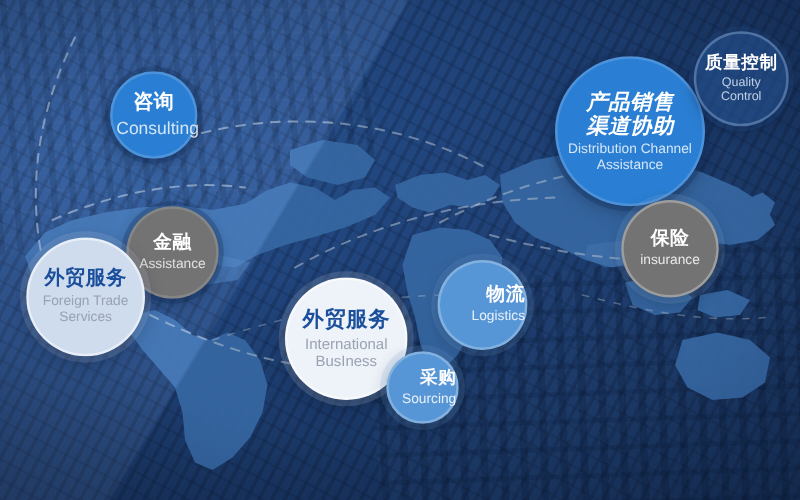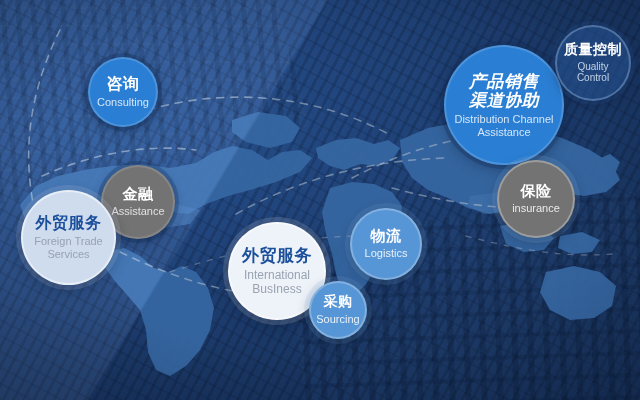--- a/index.html
+++ b/index.html
@@ -69,21 +69,21 @@
                  box-shadow:0 0 0 5px rgba(210,222,240,.14), 0 5px 16px rgba(4,16,38,.32);}
   .v-pale .cn   {color:#1b4f9c;}
   .v-pale .en   {color:#97a2b3;}
 
   .v-light      {background:#737373;border:2px solid rgba(255,255,255,.30);
                  box-shadow:0 0 0 5px rgba(150,190,230,.15), 0 4px 14px rgba(4,16,38,.30);}
   .v-light .cn  {color:#ffffff;}
   .v-light .en  {color:rgba(255,255,255,.85);}
 
   .v-mid        {background:#5796d6;border:2px solid rgba(255,255,255,.26);
-                 box-shadow:0 0 0 5px rgba(120,168,215,.16), 0 4px 14px rgba(4,16,38,.30);}
+                 box-shadow:0 0 0 5px rgba(120,168,215,.16), 0 4px 14px rgba(4,16,38,.30);align-items:flex-end;}
   .v-mid .cn    {color:#ffffff;}
   .v-mid .en    {color:rgba(255,255,255,.86);}
 
   .v-ghost      {background:rgba(38,84,148,.55);border:2px solid rgba(150,185,225,.40);
                  box-shadow:0 0 0 4px rgba(40,86,150,.20), 0 4px 12px rgba(4,16,38,.28);}
   .v-ghost .cn  {color:#ffffff;}
   .v-ghost .en  {color:rgba(225,236,250,.82);}
 </style>
 </head>
 <body>
@@ -150,21 +150,21 @@
       <path d="M466 236 C 520 250, 566 258, 612 254"></path>
     </g>
   </svg>
 
   <div class="bg-diag"></div>
   <div class="bg-vig"></div>
 
   <div id="bubbles">
       <div class="bubble v-solid" style="left: 88px; top: 57px; width: 70px; height: 70px;">
         <div class="cn" style="font-size: 16px;">咨询</div>
-        <div class="en" style="font-size: 11px; margin-top: 3px; max-width: 60px;">Consulting</div>
+        <div class="en" style="font-size: 14px; margin-top: 3px; max-width: 60px;">Consulting</div>
       </div>
       <div class="bubble v-deep" style="left: 101px; top: 165px; width: 74px; height: 74px;">
         <div class="cn" style="font-size: 15px;">金融</div>
         <div class="en" style="font-size: 11px; margin-top: 3px; max-width: 64px;">Assistance</div>
       </div>
       <div class="bubble v-pale" style="left: 21px; top: 190px; width: 95px; height: 95px;">
         <div class="cn" style="font-size: 16px;">外贸服务</div>
         <div class="en" style="font-size: 11px; margin-top: 3px; max-width: 82px;">Foreign Trade Services</div>
       </div>
       <div class="bubble v-white" style="left: 228px; top: 222px; width: 98px; height: 98px;">

